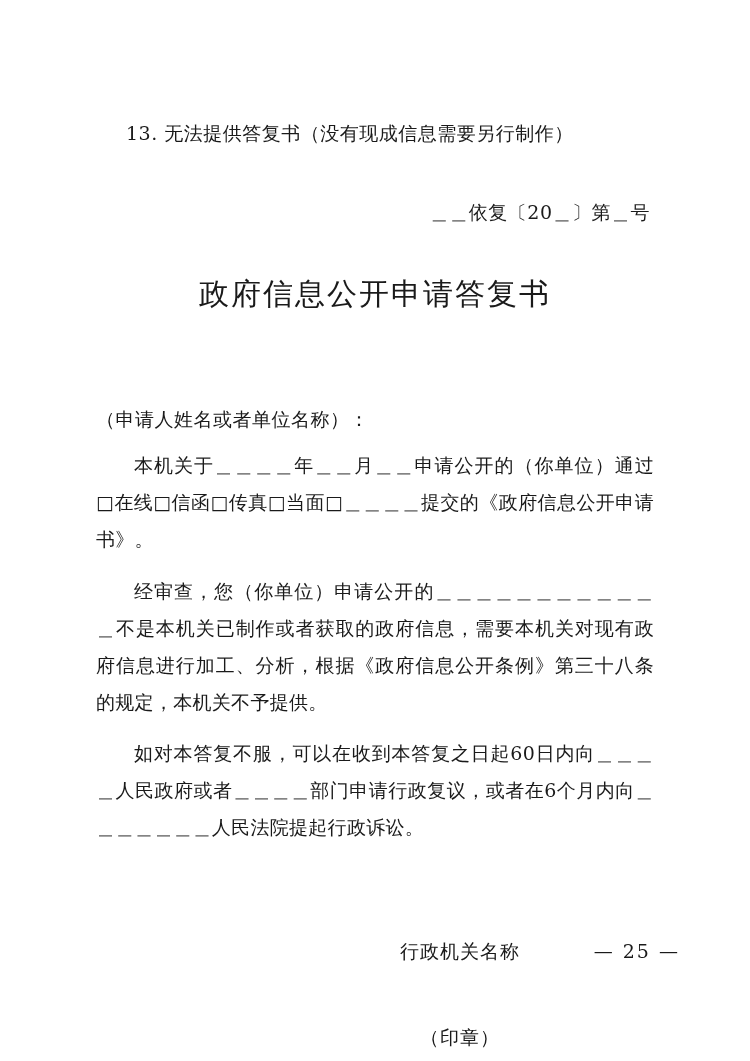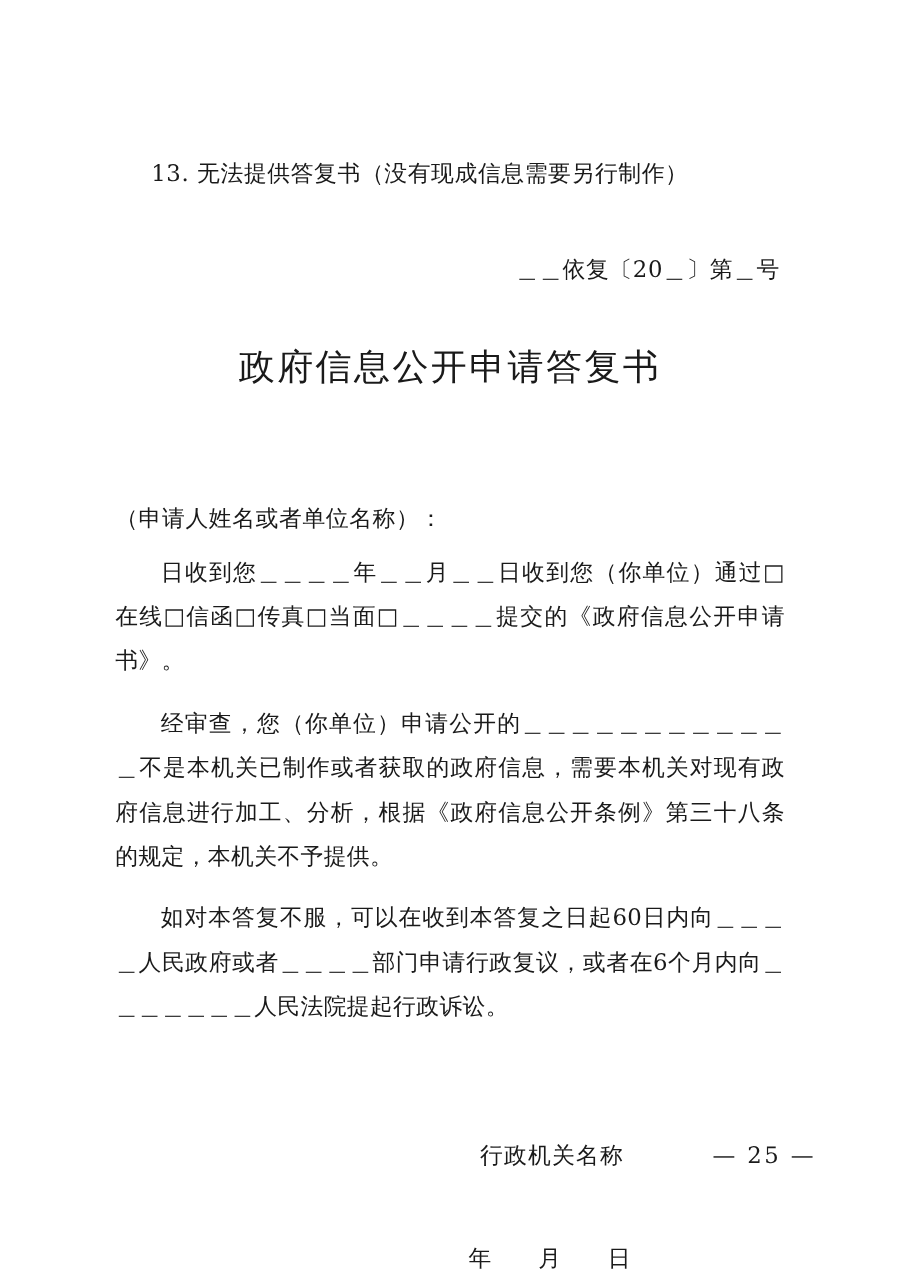--- a/index.html
+++ b/index.html
@@ -10,21 +10,21 @@
   body {
     width: 750px;
     height: 1061px;
     position: relative;
     font-family: "DejaVu Serif", "Liberation Serif", serif;
     color: #1a1a1a;
     overflow: hidden;
   }
   .page {
     position: absolute;
-    left: 0; top: 12px;
+    left: 0; top: 0;
     width: 750px;
     height: 845px;
     box-sizing: border-box;
     padding: 0;
   }
   .content {
     position: absolute;
     left: 96px;
     top: 0;
     width: 558px;
@@ -106,27 +106,28 @@
   <div class="content">
 
     <div class="item-heading">13. 无法提供答复书（没有现成信息需要另行制作）</div>
 
     <div class="doc-number">＿＿依复〔20＿〕第＿号</div>
 
     <div class="doc-title">政府信息公开申请答复书</div>
 
     <div class="addressee">（申请人姓名或者单位名称）：</div>
 
-    <div class="para">日收到您＿＿＿＿年＿＿月＿＿日收到您（你单位）通过□在线□信函□传真□当面□＿＿＿＿提交的《政府信息公开申请书》。</div>
+    <div class="para">本机关于＿＿＿＿年＿＿月＿＿申请公开的（你单位）通过□在线□信函□传真□当面□＿＿＿＿提交的《政府信息公开申请书》。</div>
 
     <div class="para">经审查，您（你单位）申请公开的＿＿＿＿＿＿＿＿＿＿＿＿不是本机关已制作或者获取的政府信息，需要本机关对现有政府信息进行加工、分析，根据《政府信息公开条例》第三十八条的规定，本机关不予提供。</div>
 
     <div class="para">如对本答复不服，可以在收到本答复之日起60日内向＿＿＿＿人民政府或者＿＿＿＿部门申请行政复议，或者在6个月内向＿＿＿＿＿＿＿人民法院提起行政诉讼。</div>
 
     <div class="signature-block">
       <div class="sig-line">行政机关名称</div>
+      <div class="sig-line">（印章）</div>
       <div class="sig-line sig-date">年　月　日</div>
     </div>
 
   </div>
 
   <div class="page-number">— 25 —</div>
 </div>
 
 </body></html>

